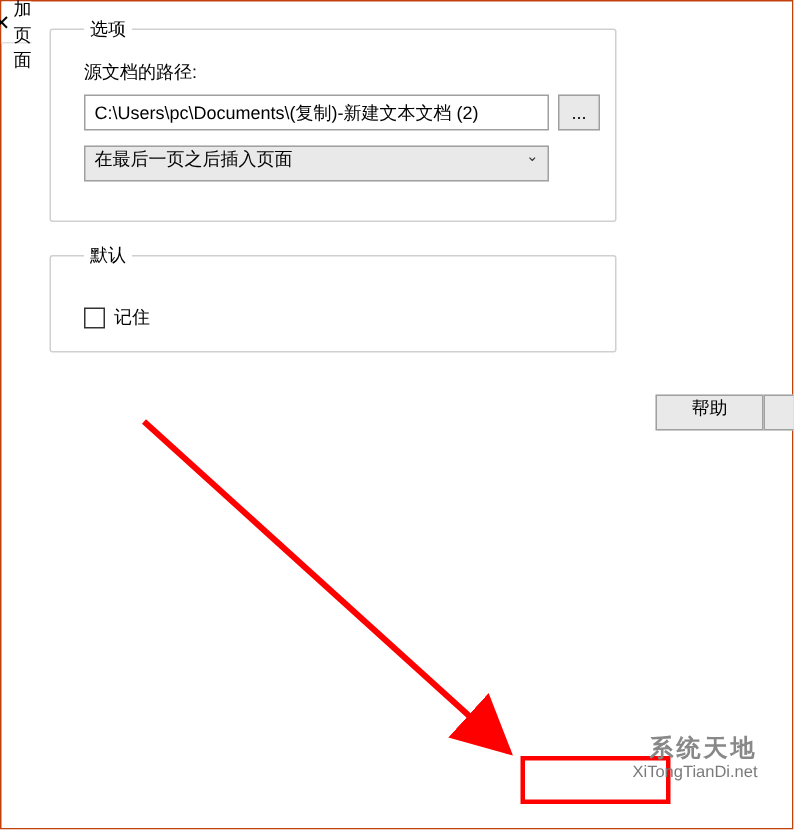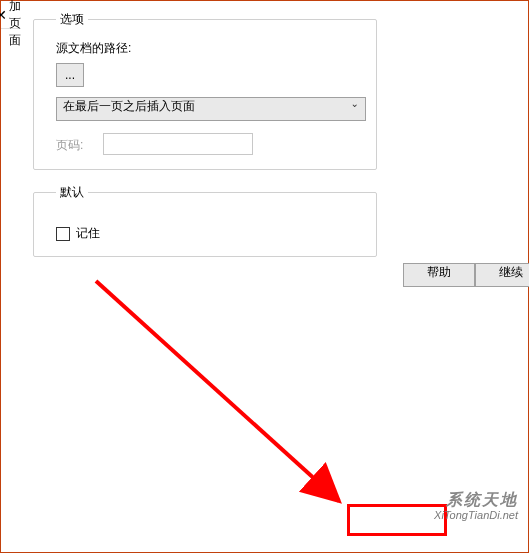--- a/index.html
+++ b/index.html
@@ -149,28 +149,27 @@
     position: absolute;
     border: 3px solid #ff0000;
     pointer-events: none;
   }
   .arrow-svg {
     position: absolute;
     pointer-events: none;
   }
   .watermark {
     position: absolute;
-    right: 10px;
+    right: 23px;
     bottom: 30px;
     font-size: 11px;
     color: #7a7a7a;
     pointer-events: none;
     text-align: right;
     line-height: 1.2;
-    font-style: italic;
   }
   .watermark .wm1 { font-size: 16px; font-weight: bold; color: #888; letter-spacing: 2px; }
 </style>
 </head>
 <body>
 
 <div class="dialog">
 
   <div class="titlebar">
     <span class="title">添加页面</span>
@@ -179,34 +178,31 @@
     </div>
   </div>
 
   <div class="content">
 
     <fieldset>
       <legend>选项</legend>
 
       <span class="field-label">源文档的路径:</span>
       <div class="row">
+        <input class="text-input" type="text" value="C:\Users\pc\Documents\(复制)-新建文本文档 (2)" style="">
         <div class="browse-btn">
           <span>...</span>
         </div>
       </div>
 
       <div class="select-wrap">
         <span class="sel-text">在最后一页之后插入页面</span>
         <span class="chev">⌄</span>
       </div>
 
-      <div>
-        <span class="disabled-label">页码:</span>
-        <input class="page-input" type="text" disabled="" style="">
-      </div>
     </fieldset>
 
     <fieldset>
       <legend>默认</legend>
       <div class="checkbox-row">
         <div class="checkbox"></div>
         <span>记住</span>
       </div>
     </fieldset>
 

